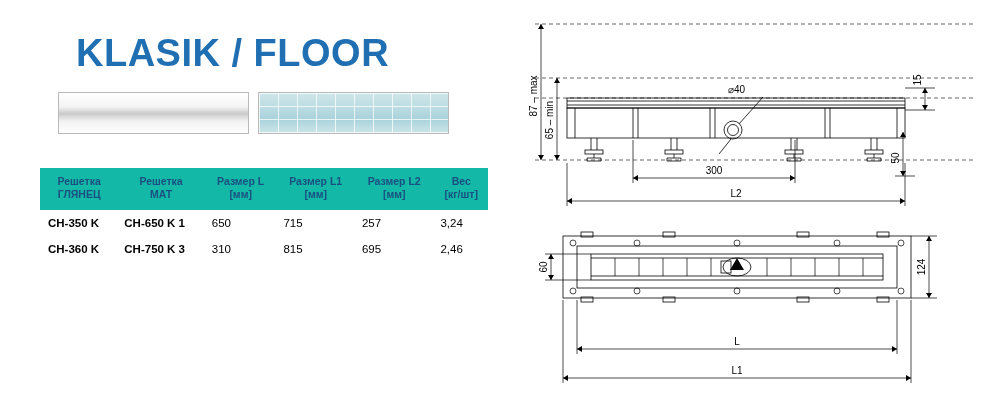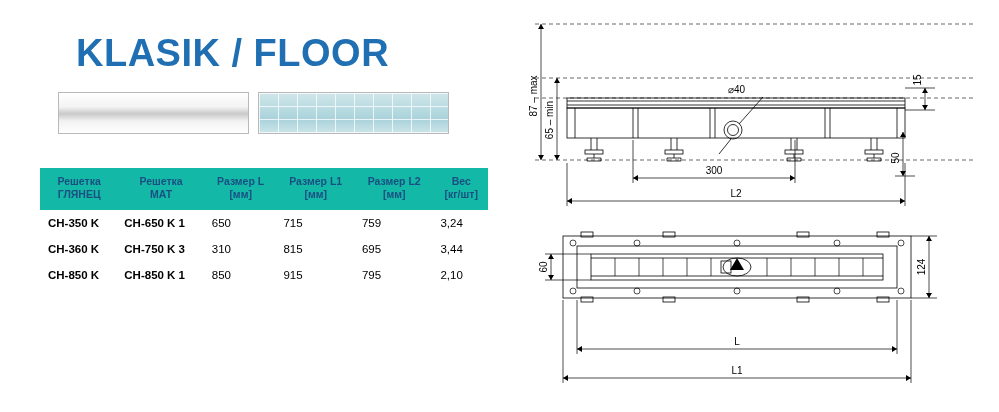--- a/index.html
+++ b/index.html
@@ -142,38 +142,30 @@
           <span class="unit">[кг/шт]</span>
         </th>
       </tr>
     </thead>
     <tbody>
       <tr>
         <td class="c0">CH-350 K</td>
         <td class="c1">CH-650 K 1</td>
         <td>650</td>
         <td>715</td>
-        <td>759</td>
+        <td>257</td>
         <td>3,24</td>
       </tr>
       <tr>
         <td class="c0">CH-360 K</td>
         <td class="c1">CH-750 K 3</td>
         <td>310</td>
         <td>815</td>
         <td>695</td>
-        <td>3,44</td>
-      </tr>
-      <tr>
-        <td class="c0">CH-850 K</td>
-        <td class="c1">CH-850 K 1</td>
-        <td>850</td>
-        <td>915</td>
-        <td>795</td>
-        <td>2,10</td>
+        <td>2,46</td>
       </tr>
     </tbody>
   </table>
 </div>
 
 <div id="drawings">
   <svg width="494" height="412" viewBox="0 0 494 412" xmlns="http://www.w3.org/2000/svg">
 
     <g stroke="#000" fill="none" stroke-width="0.8">
 

